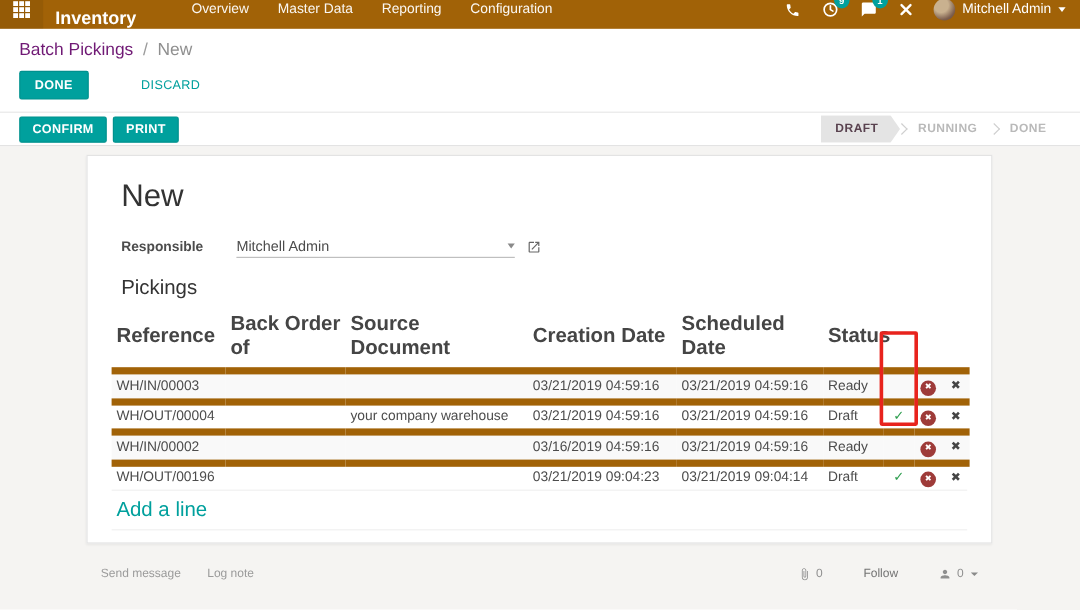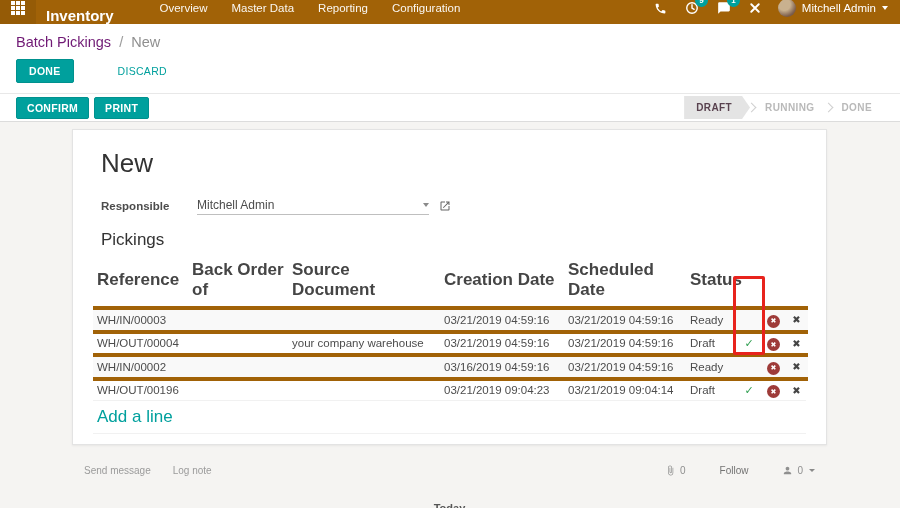--- a/index.html
+++ b/index.html
@@ -49,21 +49,21 @@
   .field-label { width:96px; font-size:11.5px; font-weight:700; color:#4c4c4c; }
   .field-widget { width:232px; display:flex; align-items:center; justify-content:space-between; border-bottom:1px solid #bfbfbf; padding-bottom:2px; font-size:12px; color:#4c4c4c; cursor:pointer; }
   .caret-gray { width:0; height:0; border-left:3.5px solid transparent; border-right:3.5px solid transparent; border-top:4px solid #8a8a8a; }
   .ext-link { margin-left:10px; display:flex; cursor:pointer; }
   .sheet h2 { font-size:17px; font-weight:500; color:#333; margin:14px 0 6px 8px; }
 
   .table-wrap { position:relative; }
   table { width:715px; border-collapse:collapse; table-layout:fixed; font-size:11.5px; color:#4c4c4c; }
   th { text-align:left; font-weight:700; color:#454545; padding:4px 4px 6px; font-size:17px; }
   td { padding:2px 4px; height:18px; line-height:14px; }
-  tbody tr { border-top:4px solid #a16207; }
+  tbody tr { border-top:6px solid #a16207; }
   tbody tr:nth-child(odd) { background:#f9f9f9; }
   .cell-check { color:#2e9e4f; font-weight:700; font-size:11px; text-align:center; }
   .cancel-btn { display:inline-flex; width:13px; height:13px; border-radius:50%; background:#9e3b39; color:#fff; font-size:7px; align-items:center; justify-content:center; cursor:pointer; }
   .del-btn { color:#454545; font-size:10px; font-weight:700; cursor:pointer; }
   .c-cancel, .c-del { text-align:center; }
   .add-line-row { border-top:1px solid #f1f1f1; border-bottom:1px solid #f1f1f1; padding:6px 4px; }
   .add-line { color:#00A09D; font-size:17px; cursor:pointer; }
   .annotation-box { position:absolute; left:640px; top:20px; width:32px; height:79px; border:3px solid #e8231d; border-radius:2px; pointer-events:none; z-index:3; }
 
   

